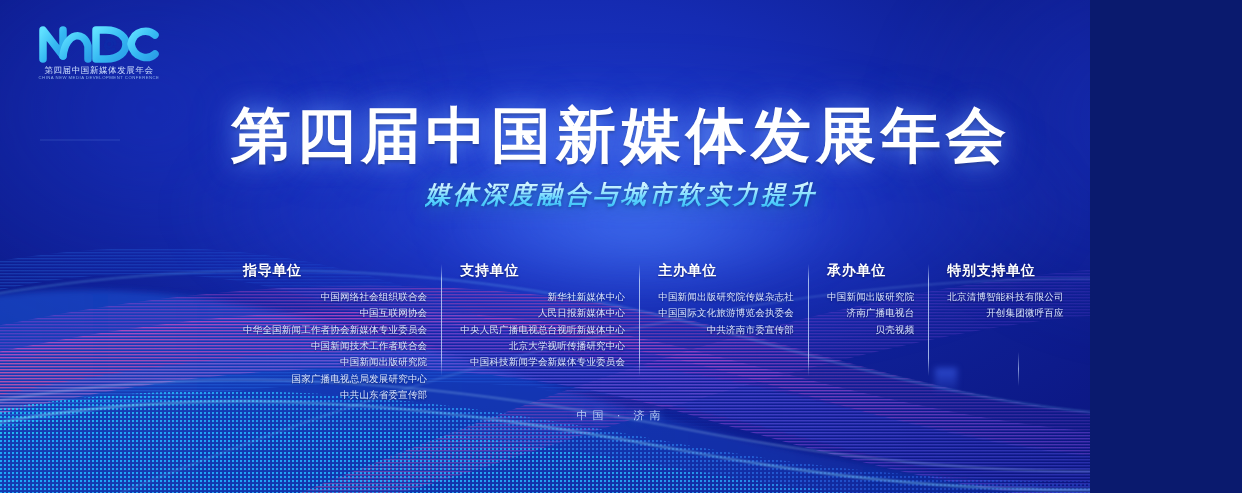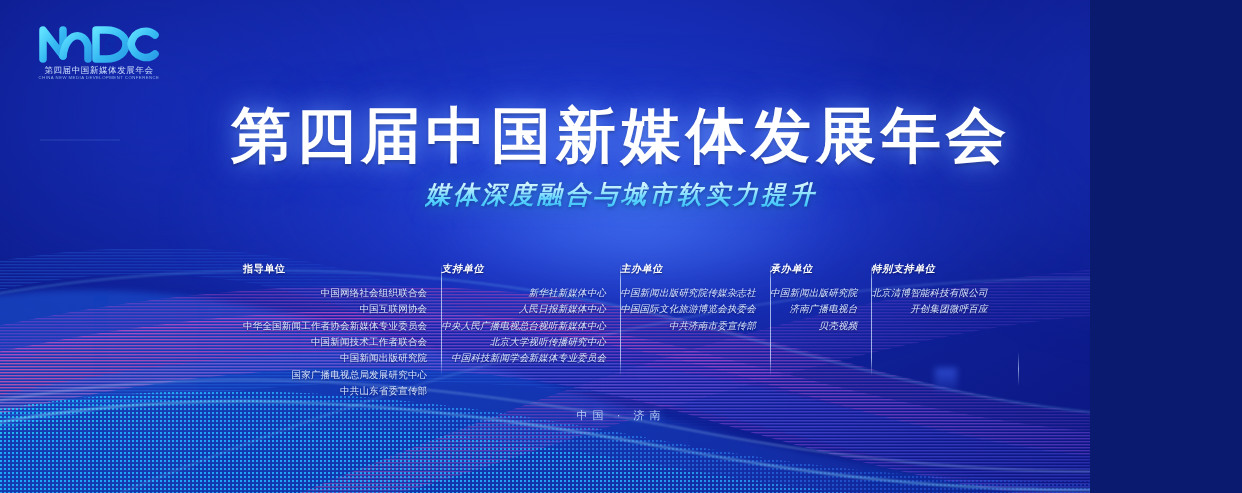--- a/index.html
+++ b/index.html
@@ -66,27 +66,27 @@
     color:transparent;-webkit-text-fill-color:transparent;
     filter:drop-shadow(0 0 10px rgba(60,180,255,.65)) drop-shadow(0 1px 2px rgba(0,20,80,.6));
   }
 
   
   #orgs{
     position:absolute;left:243px;top:262px;width:760px;
     display:flex;align-items:flex-start;
   }
   .org-col{position:relative;padding-right:14px;}
-  .org-col + .org-col{font-style:italic;}
+  .org-col + .org-col{padding-left:19px;}
   .org-col + .org-col::before{
     content:"";position:absolute;left:0;top:2px;bottom:auto;height:112px;width:1px;
     background:linear-gradient(180deg,rgba(190,215,255,0) 0%,rgba(205,225,255,.75) 14%,rgba(205,225,255,.75) 84%,rgba(190,215,255,0) 100%);
   }
   .org-title{
-    font-size:10px;font-weight:bold;color:#ffffff;
+    font-size:14px;font-weight:bold;color:#ffffff;
     letter-spacing:.7px;margin-bottom:9px;white-space:nowrap;
     text-shadow:0 1px 2px rgba(0,12,60,.6);
   }
   .org-item{
     font-size:9.5px;color:#dbe6ff;line-height:1.72;
     white-space:nowrap;letter-spacing:.2px;
     text-shadow:0 1px 2px rgba(0,10,50,.55);
     text-align:right;
   }
 

